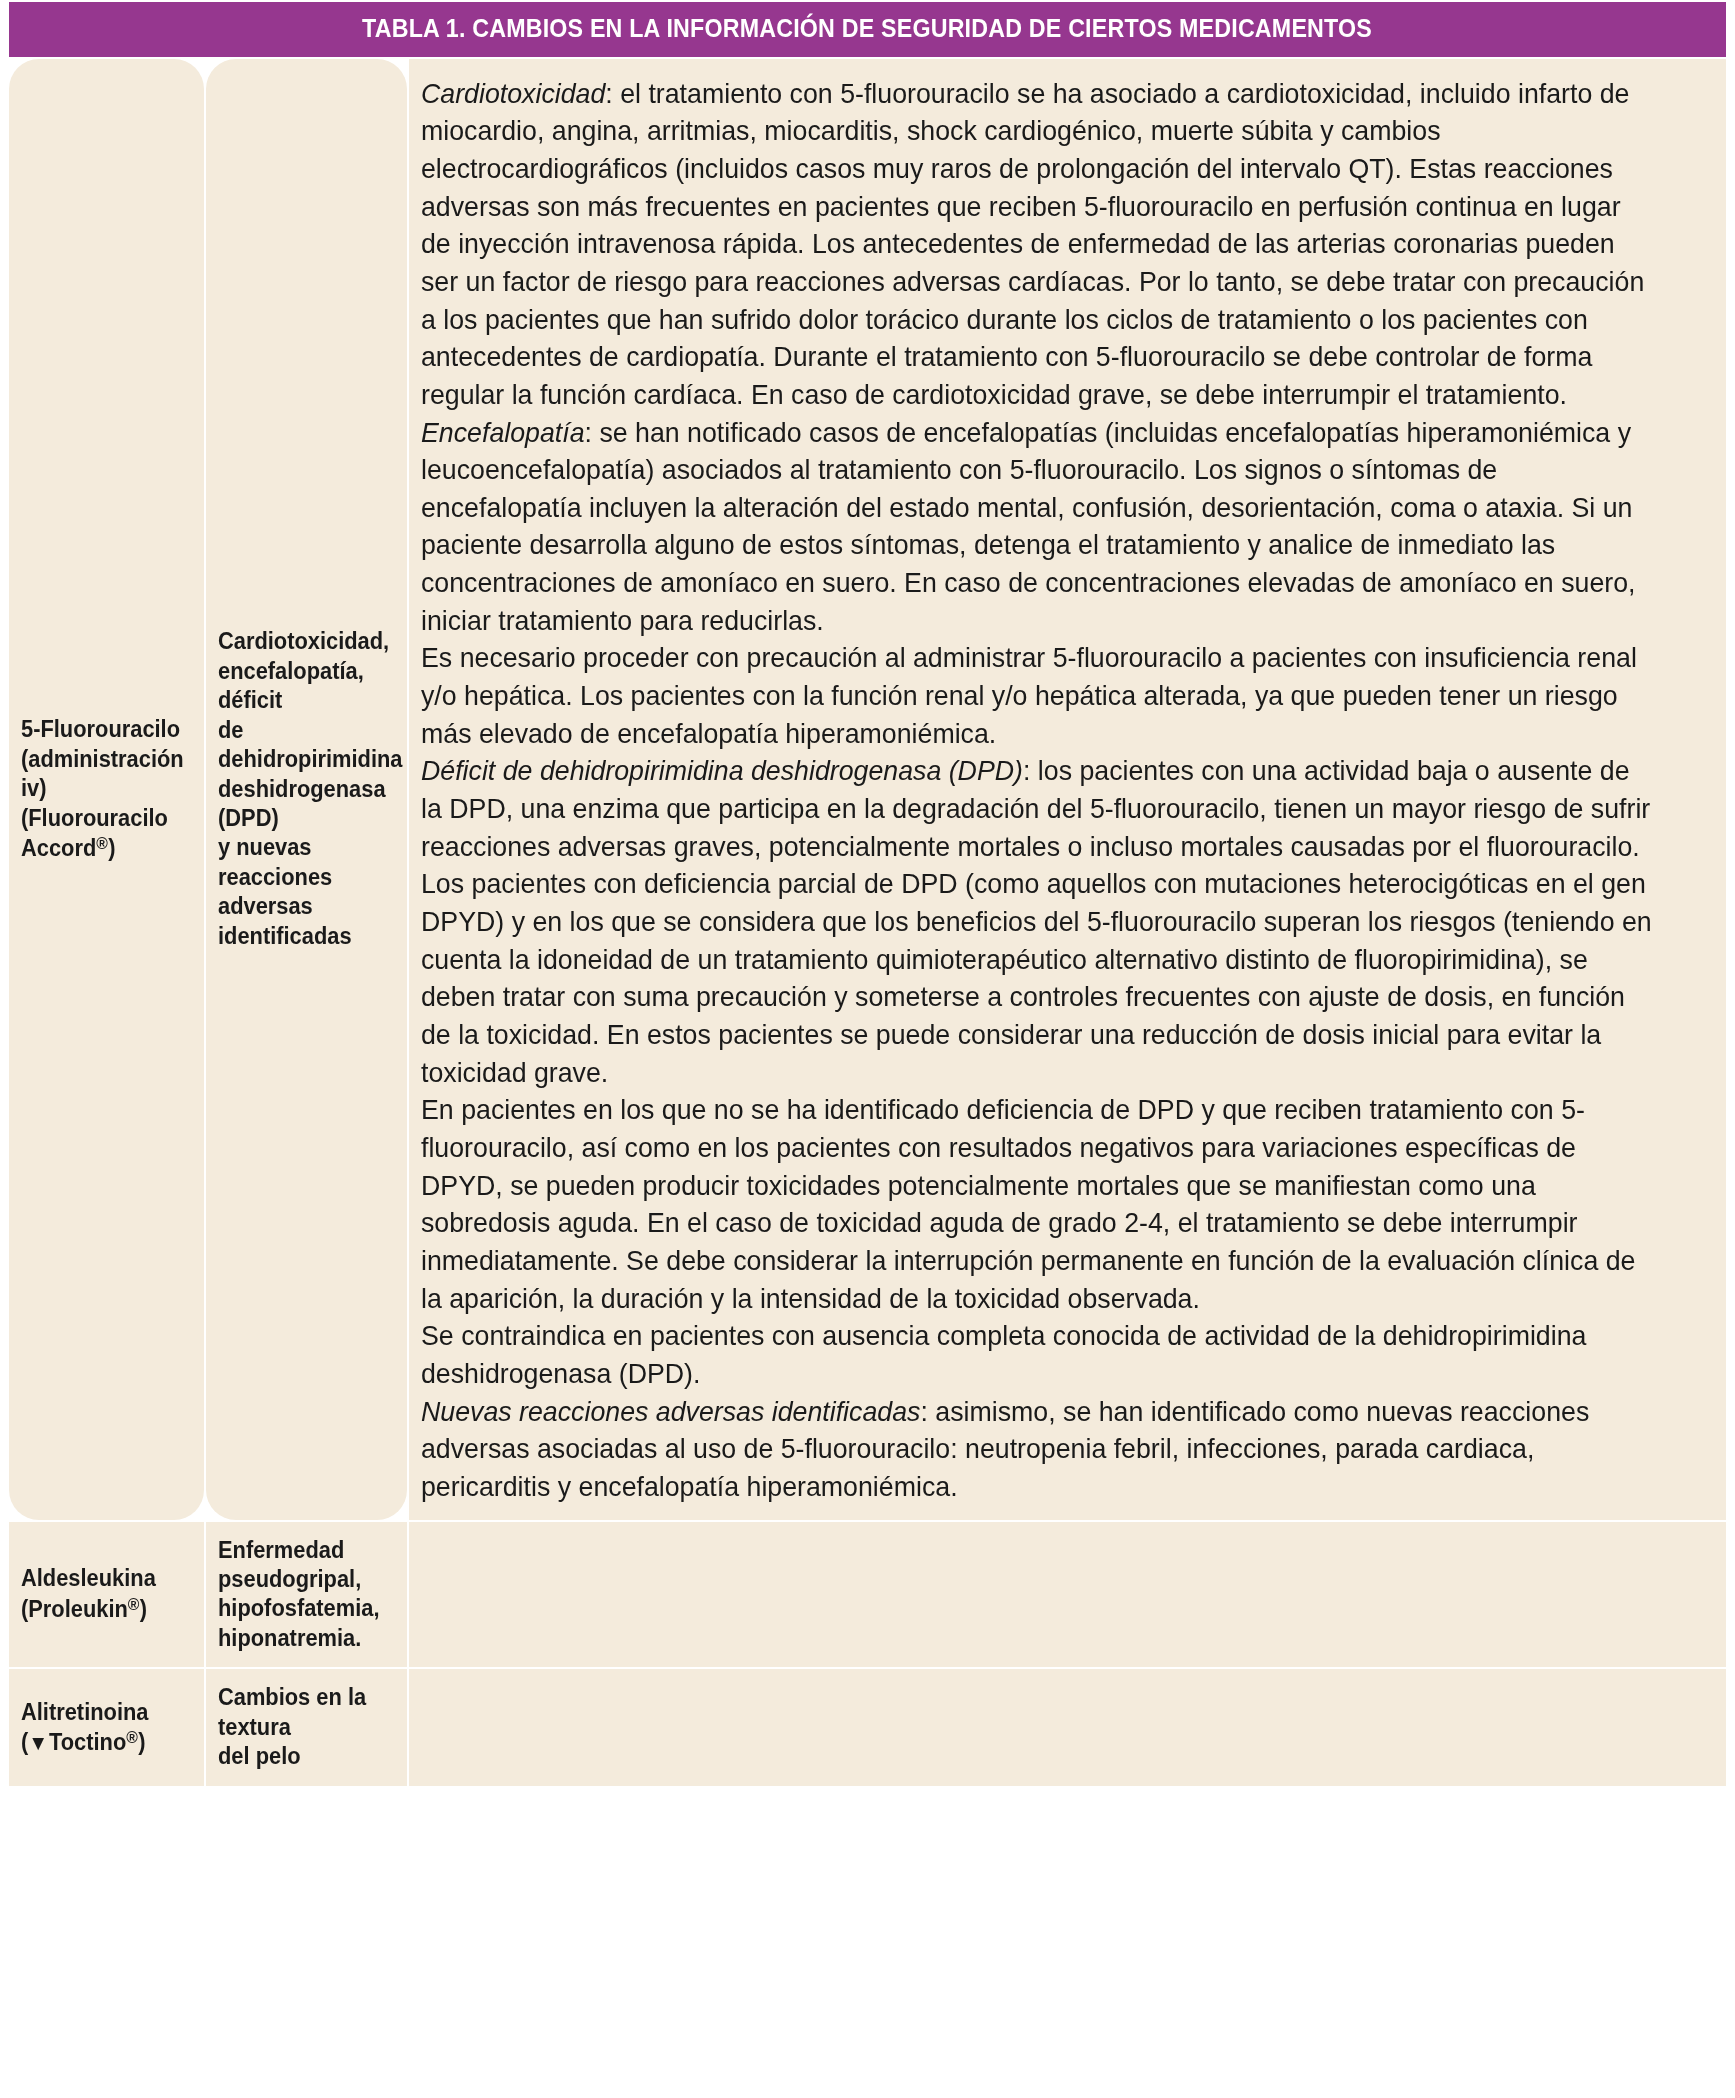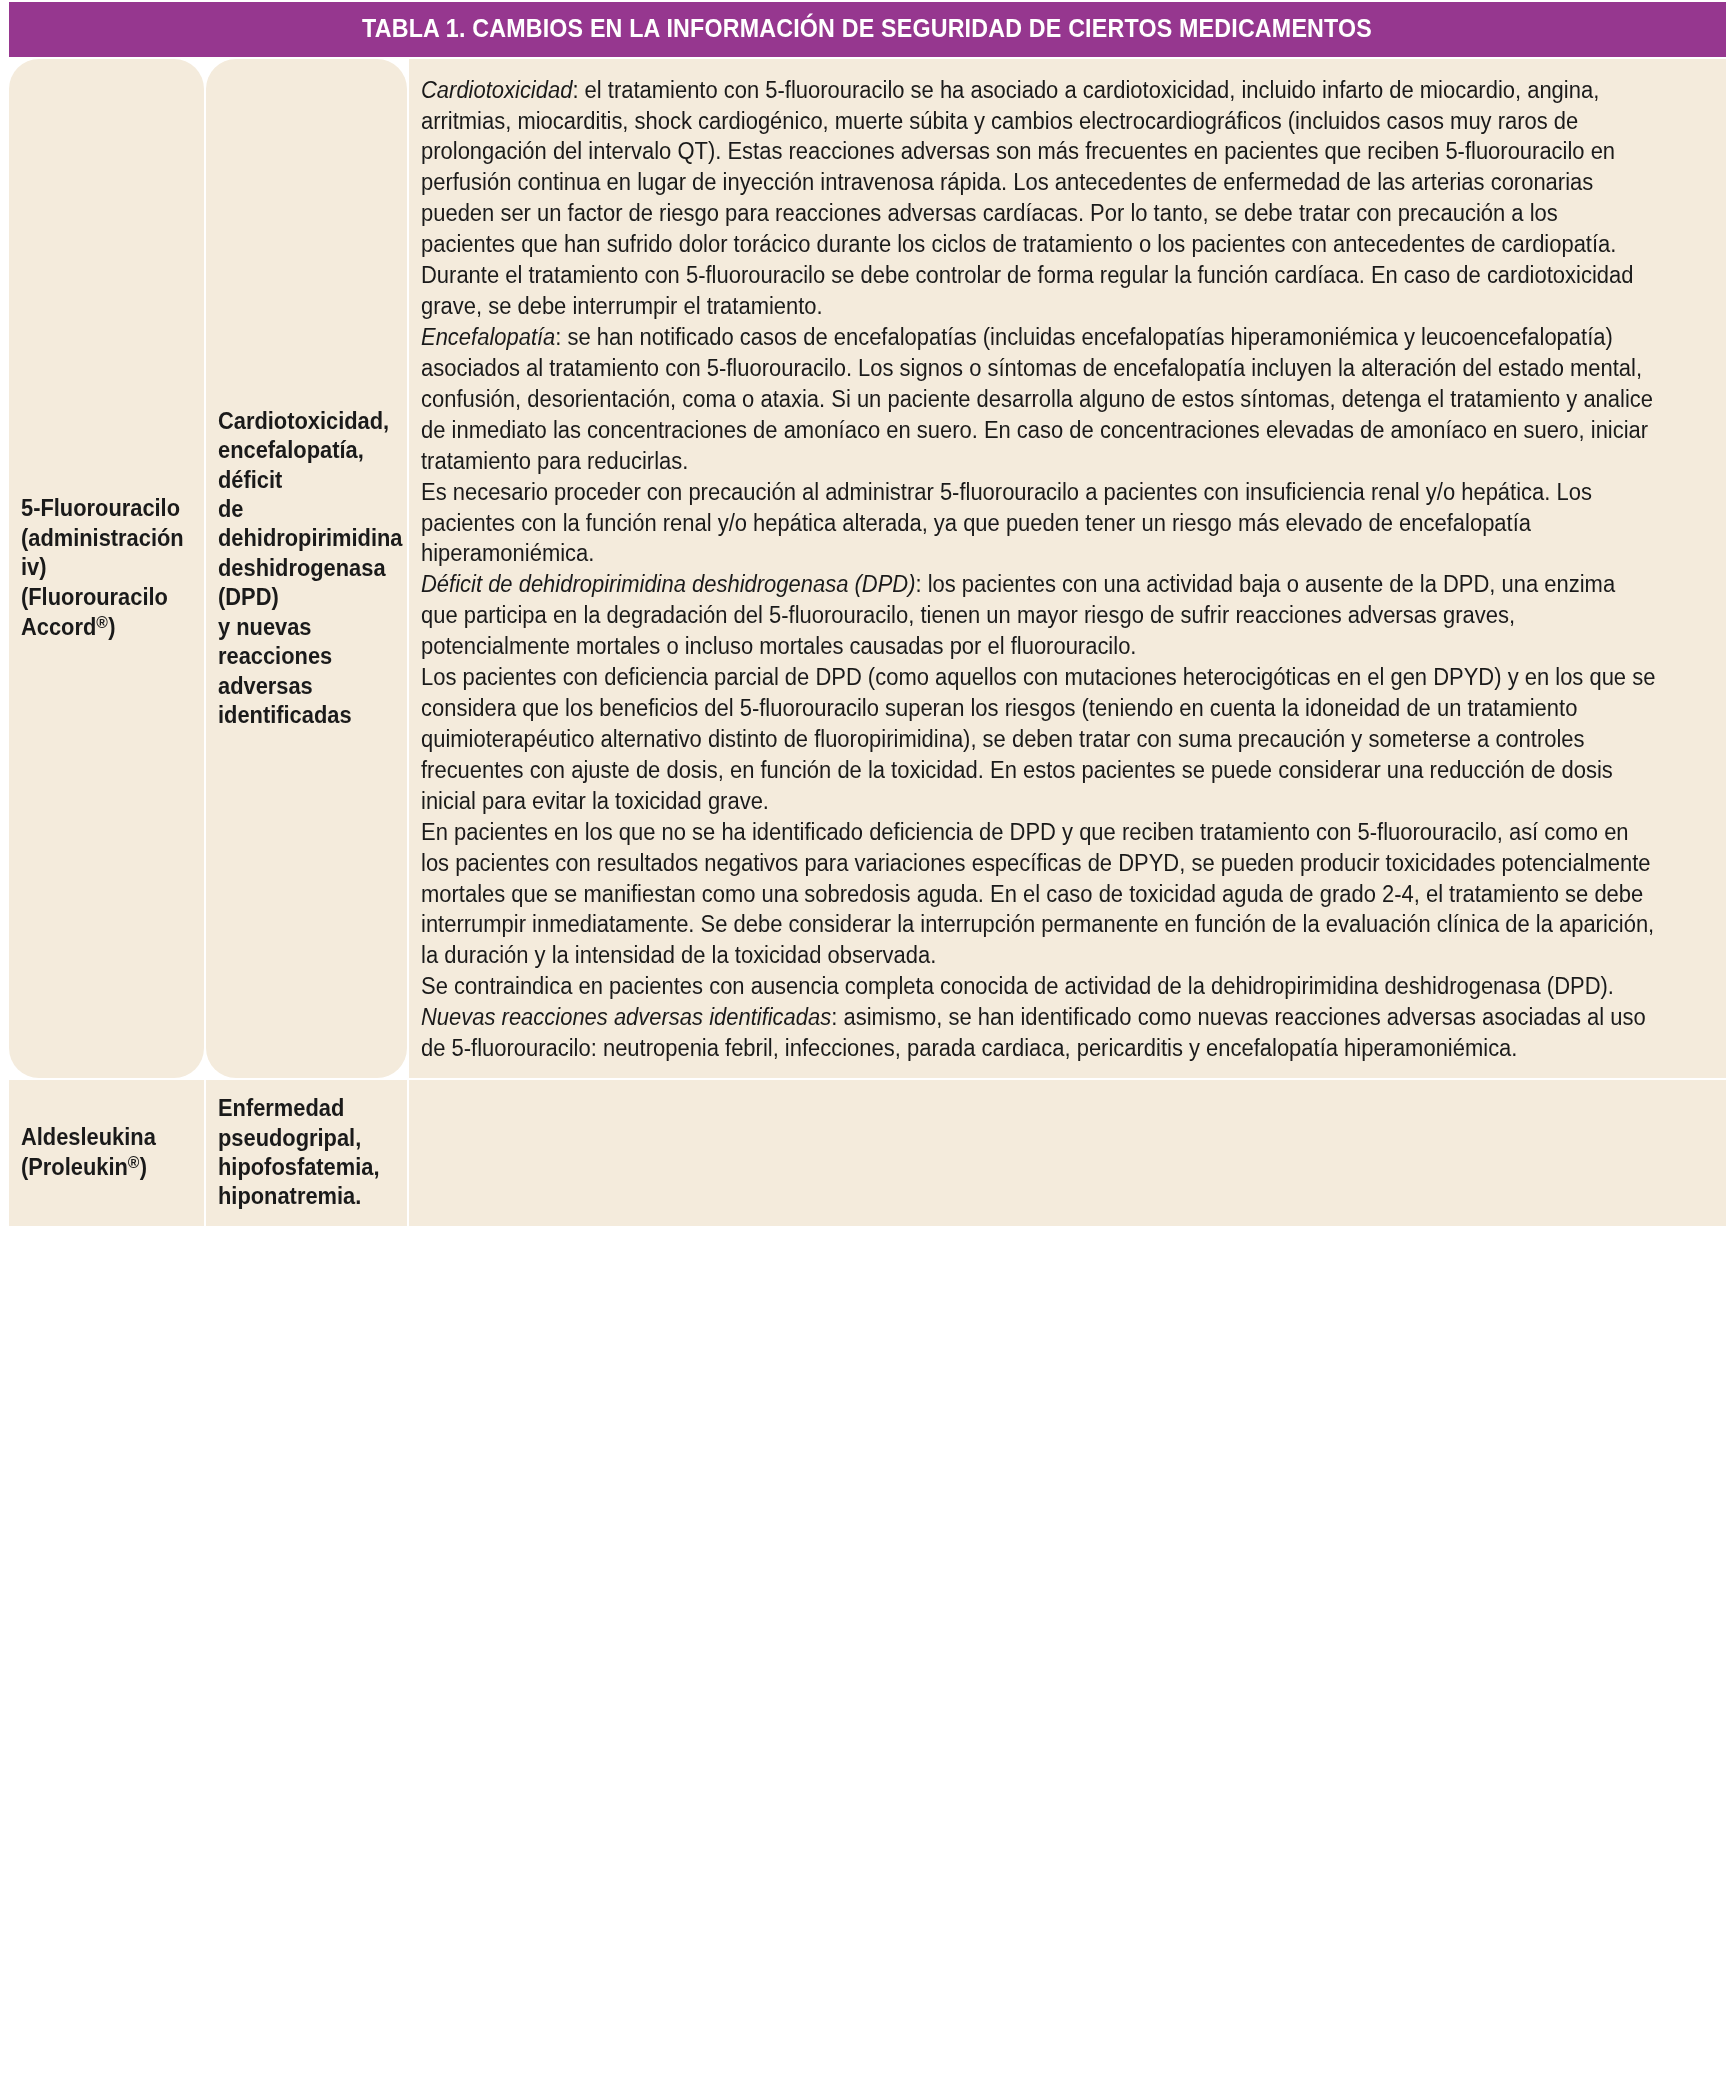--- a/index.html
+++ b/index.html
@@ -78,21 +78,21 @@
     vertical-align: middle;
   }
   td.cell.drug .tx,
   td.cell.issue .tx {
     display: block;
     transform: scaleX(0.95);
     transform-origin: left center;
   }
 
   td.cell.comments {
-    font-size: 23px;
+    font-size: 28px;
     line-height: 1.345;
     vertical-align: top;
     padding-top: 15.6px;
   }
   td.cell.comments p {
     margin: 0;
     transform: scaleX(0.955);
     transform-origin: left top;
   }
   td.cell.comments p em {
@@ -168,16 +168,27 @@
             <span class="tx">(Proleukin<span class="reg">®</span>)</span>
           </td>
           <td class="cell issue">
             <span class="tx">Enfermedad</span>
             <span class="tx">pseudogripal,</span>
             <span class="tx">hipofosfatemia,</span>
             <span class="tx">hiponatremia.</span>
           </td>
           <td class="cell comments"></td>
         </tr>
+        <tr>
+          <td class="cell drug">
+            <span class="tx">Alitretinoina</span>
+            <span class="tx">(<span class="blackdown">▼</span>Toctino<span class="reg">®</span>)</span>
+          </td>
+          <td class="cell issue">
+            <span class="tx">Cambios en la textura</span>
+            <span class="tx">del pelo</span>
+          </td>
+          <td class="cell comments"></td>
+        </tr>
       </tbody>
   </table>
 </div>
 
 
 </body></html>

